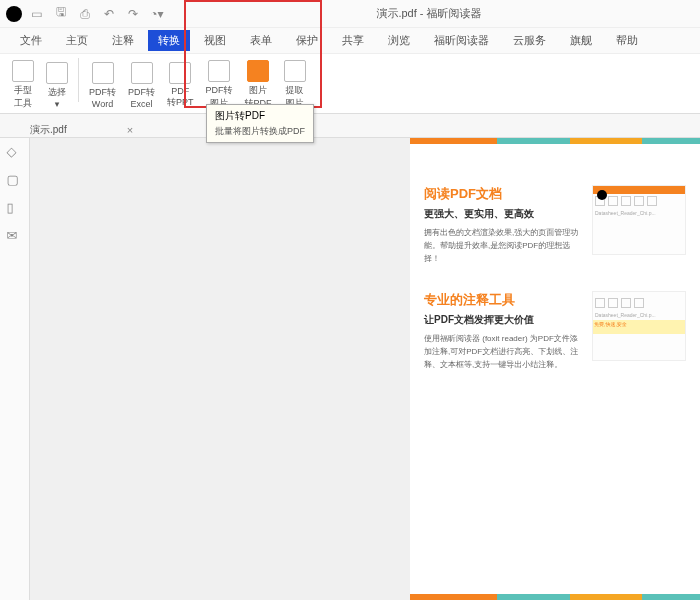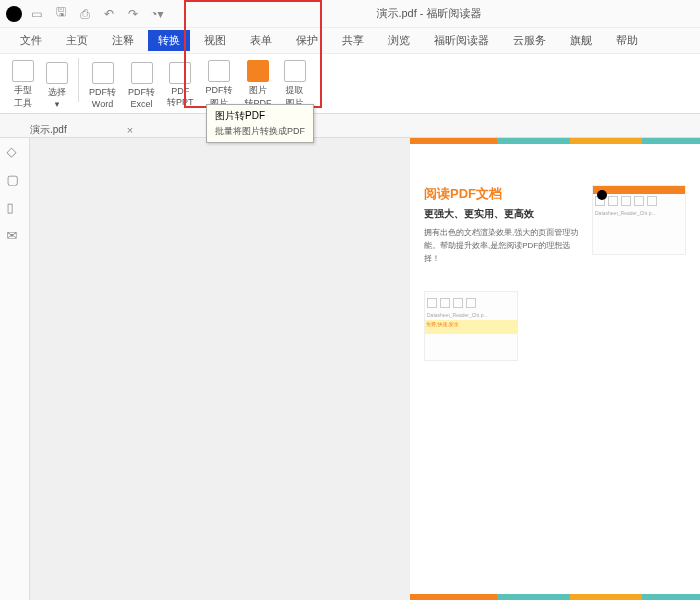--- a/index.html
+++ b/index.html
@@ -168,20 +168,25 @@
                 <span></span>
                 <span></span>
                 <span></span>
                 <span></span>
                 <span></span>
               </div>
             <div style="padding:2px;font-size:5px;color:#aaa;">Datasheet_Reader_Chi.p...</div>
           </div>
         </div>
         <div class="section">
+          <div class="sec-text">
+            <div class="h1">专业的注释工具</div>
+            <div class="h2">让PDF文档发挥更大价值</div>
+            <div class="p">使用福昕阅读器 (foxit reader) 为PDF文件添加注释,可对PDF文档进行高亮、下划线、注释、文本框等,支持一键导出小结注释。</div>
+          </div>
           <div class="sec-img">
             <div class="thumb-row" style="padding-top:6px;">
                 <span></span>
                 <span></span>
                 <span></span>
                 <span></span>
               </div>
             <div style="padding:2px;font-size:5px;color:#aaa;">Datasheet_Reader_Chi.p...</div>
             <div class="highlight-box" style="color:#f58220;">免费,快速,安全</div>
             <div class="highlight-box" style="height:6px;"></div>

